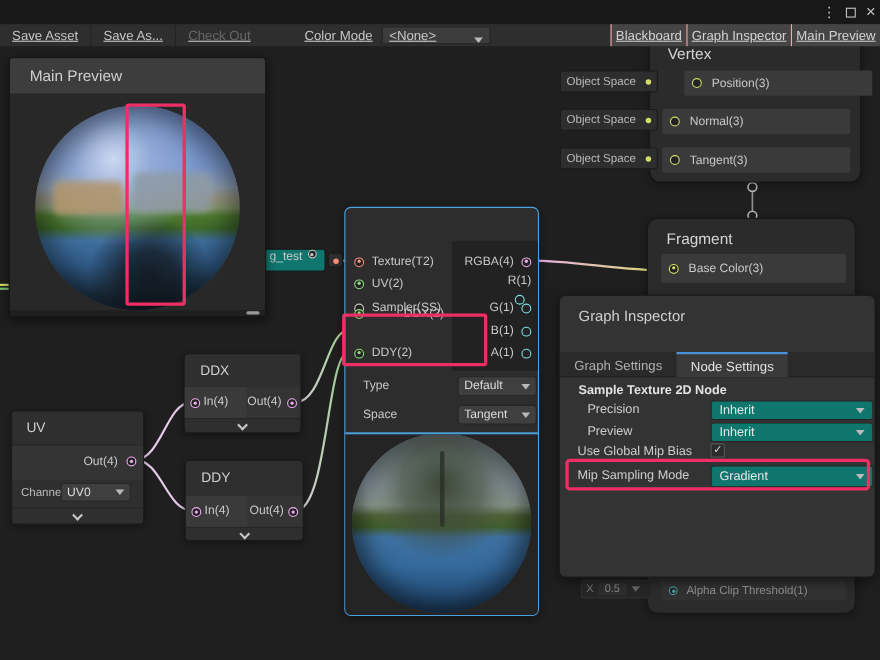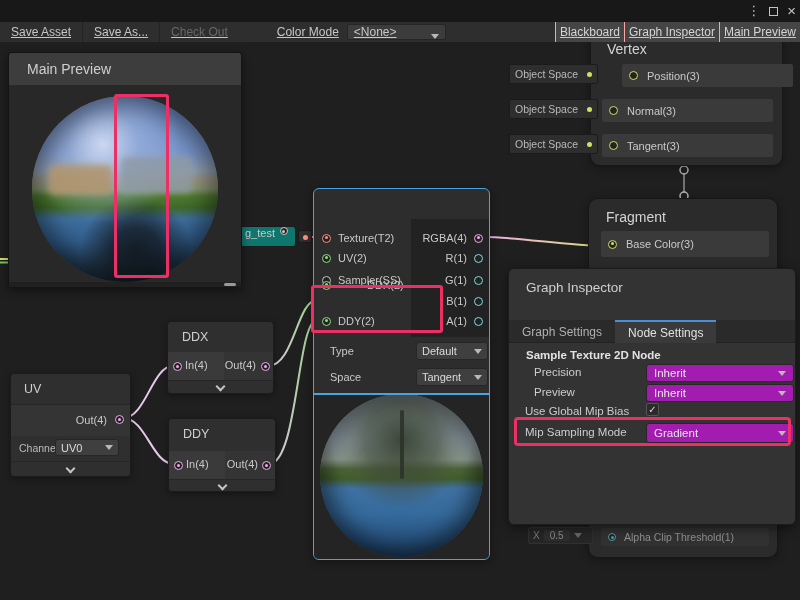--- a/index.html
+++ b/index.html
@@ -87,21 +87,21 @@
 
   
   .panel-insp{position:absolute;left:508px;top:268px;width:288px;height:257px;background:#333333;border:1px solid #1c1c1c;border-radius:6px;z-index:30;box-shadow:0 3px 12px rgba(0,0,0,.5);}
   .gi-title{position:absolute;left:17px;top:11px;font-size:13.5px;color:#d0d0d0;}
   .gi-tabs{position:absolute;left:0;right:0;top:51px;height:23px;background:#2a2a2a;border-bottom:1px solid #222;display:flex;}
   .gi-tab{height:23px;display:flex;align-items:center;padding:0 13px;font-size:12px;white-space:nowrap;}
   .gi-tab.active{background:#3a3a3a;border-top:2px solid #4a90d9;color:#e0e0e0;}
   .gi-tab.inactive{color:#b0b0b0;}
   .gi-node-title{position:absolute;left:17px;top:80px;font-size:11.5px;font-weight:bold;color:#e2e2e2;white-space:nowrap;}
   .ins-label{position:absolute;font-size:11.5px;color:#cdcdcd;white-space:nowrap;}
-  .dd2{position:absolute;left:137px;width:148px;height:18px;background:#a21caf;border:1px solid #262626;border-radius:3px;display:flex;align-items:center;justify-content:space-between;padding:0 7px;font-size:11.5px;color:#e6e6e6;}
+  .dd2{position:absolute;left:137px;width:148px;height:18px;background:#0f766e;border:1px solid #262626;border-radius:3px;display:flex;align-items:center;justify-content:space-between;padding:0 7px;font-size:11.5px;color:#e6e6e6;}
   .checkbox{position:absolute;left:137px;width:13px;height:13px;background:#2b2b2b;border:1px solid #555;border-radius:2px;color:#dcdcdc;font-size:10px;line-height:11px;text-align:center;}
 
   
   .hl{position:absolute;border:3px solid #ee2f66;border-radius:3px;background:transparent;}
   .hl-ddx{left:311px;top:285px;width:132px;height:48px;z-index:40;}
   .hl-preview{left:105px;top:9px;width:55px;height:184px;z-index:5;}
   .hl-mip{left:5px;top:148px;width:277px;height:29px;z-index:5;border-radius:4px;}
 
   
   .x05{position:absolute;left:528px;top:527px;width:65px;height:17px;background:#262626;border:1px solid #303030;border-radius:2px;display:flex;align-items:center;gap:4px;padding:0 4px;z-index:20;}
@@ -223,21 +223,21 @@
     </div>
     <div class="stx-in" style="top:123px;">
       <span class="port connected p-green"></span>
       <span class="plabel">DDY(2)</span>
     </div>
 
     <div class="stx-out" style="top:40px;">
       <span class="plabel">RGBA(4)</span>
       <span class="port connected p-pink"></span>
     </div>
-    <div class="stx-out" style="top:60px;">
+    <div class="stx-out" style="top:60px;flex-direction:column;">
       <span class="plabel">R(1)</span>
       <span class="port p-teal"></span>
     </div>
     <div class="stx-out" style="top:82px;">
       <span class="plabel">G(1)</span>
       <span class="port p-teal"></span>
     </div>
     <div class="stx-out" style="top:103px;">
       <span class="plabel">B(1)</span>
       <span class="port p-teal"></span>

